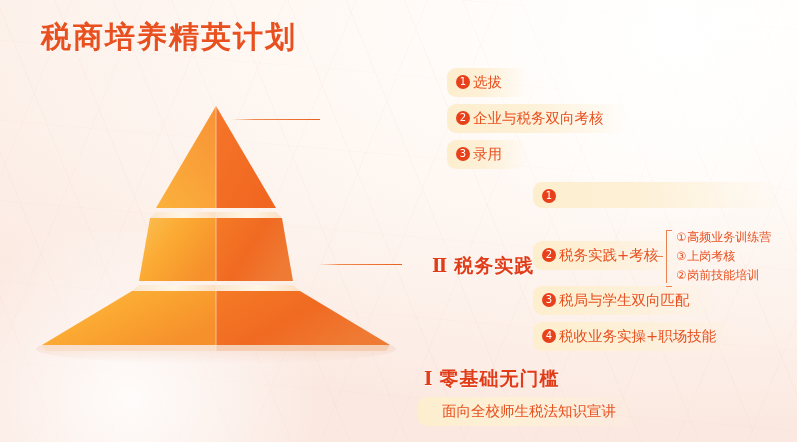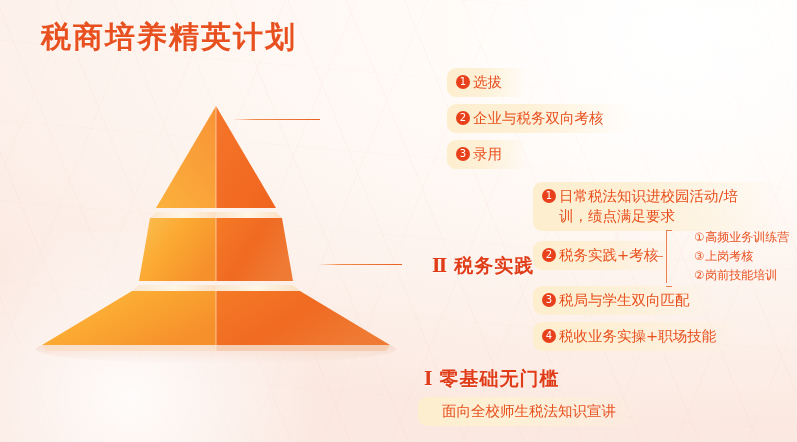--- a/index.html
+++ b/index.html
@@ -107,21 +107,21 @@
   }
   .bracket:after{
     content:"";position:absolute;left:3px;top:2px;width:6px;height:1px;background:#e8804f;
     box-shadow:0 56px 0 0 #e8804f;
   }
   .bracket .mid{
     position:absolute;left:-7px;top:50%;margin-top:-.5px;width:7px;height:1px;background:#e8804f;
   }
   .sublist{display:flex;flex-direction:column;justify-content:center;}
   .subitem{
-    color:#e8501f;font-size:12px;line-height:19px;white-space:nowrap;margin-left:18px;
+    color:#e8501f;font-size:12px;line-height:19px;white-space:nowrap;
   }
   .subitem .snum{font-size:11.5px;margin-right:1px;}
 </style>
 </head>
 <body>
 
 <div id="stage">
 
   <div class="grid-tex"></div>
   <div class="glow-tr"></div>
@@ -204,21 +204,20 @@
     <span class="num">3</span>
     <span class="pill-text">录用</span>
   </div>
 
   <div class="lvl-head" id="head-2">
     <span class="rn">Ⅱ</span><span>税务实践</span>
   </div>
 
   <div class="pill two-line" id="p21">
     <span class="num">1</span>
-    <span class="pill-text">日常税法知识进校园活动/培训，绩点满足要求</span>
   </div>
   <div class="pill" id="p22">
     <span class="num">2</span>
     <span class="pill-text">税务实践+考核</span>
   </div>
   <div class="pill" id="p23">
     <span class="num">3</span>
     <span class="pill-text">税局与学生双向匹配</span>
   </div>
   <div class="pill" id="p24">

